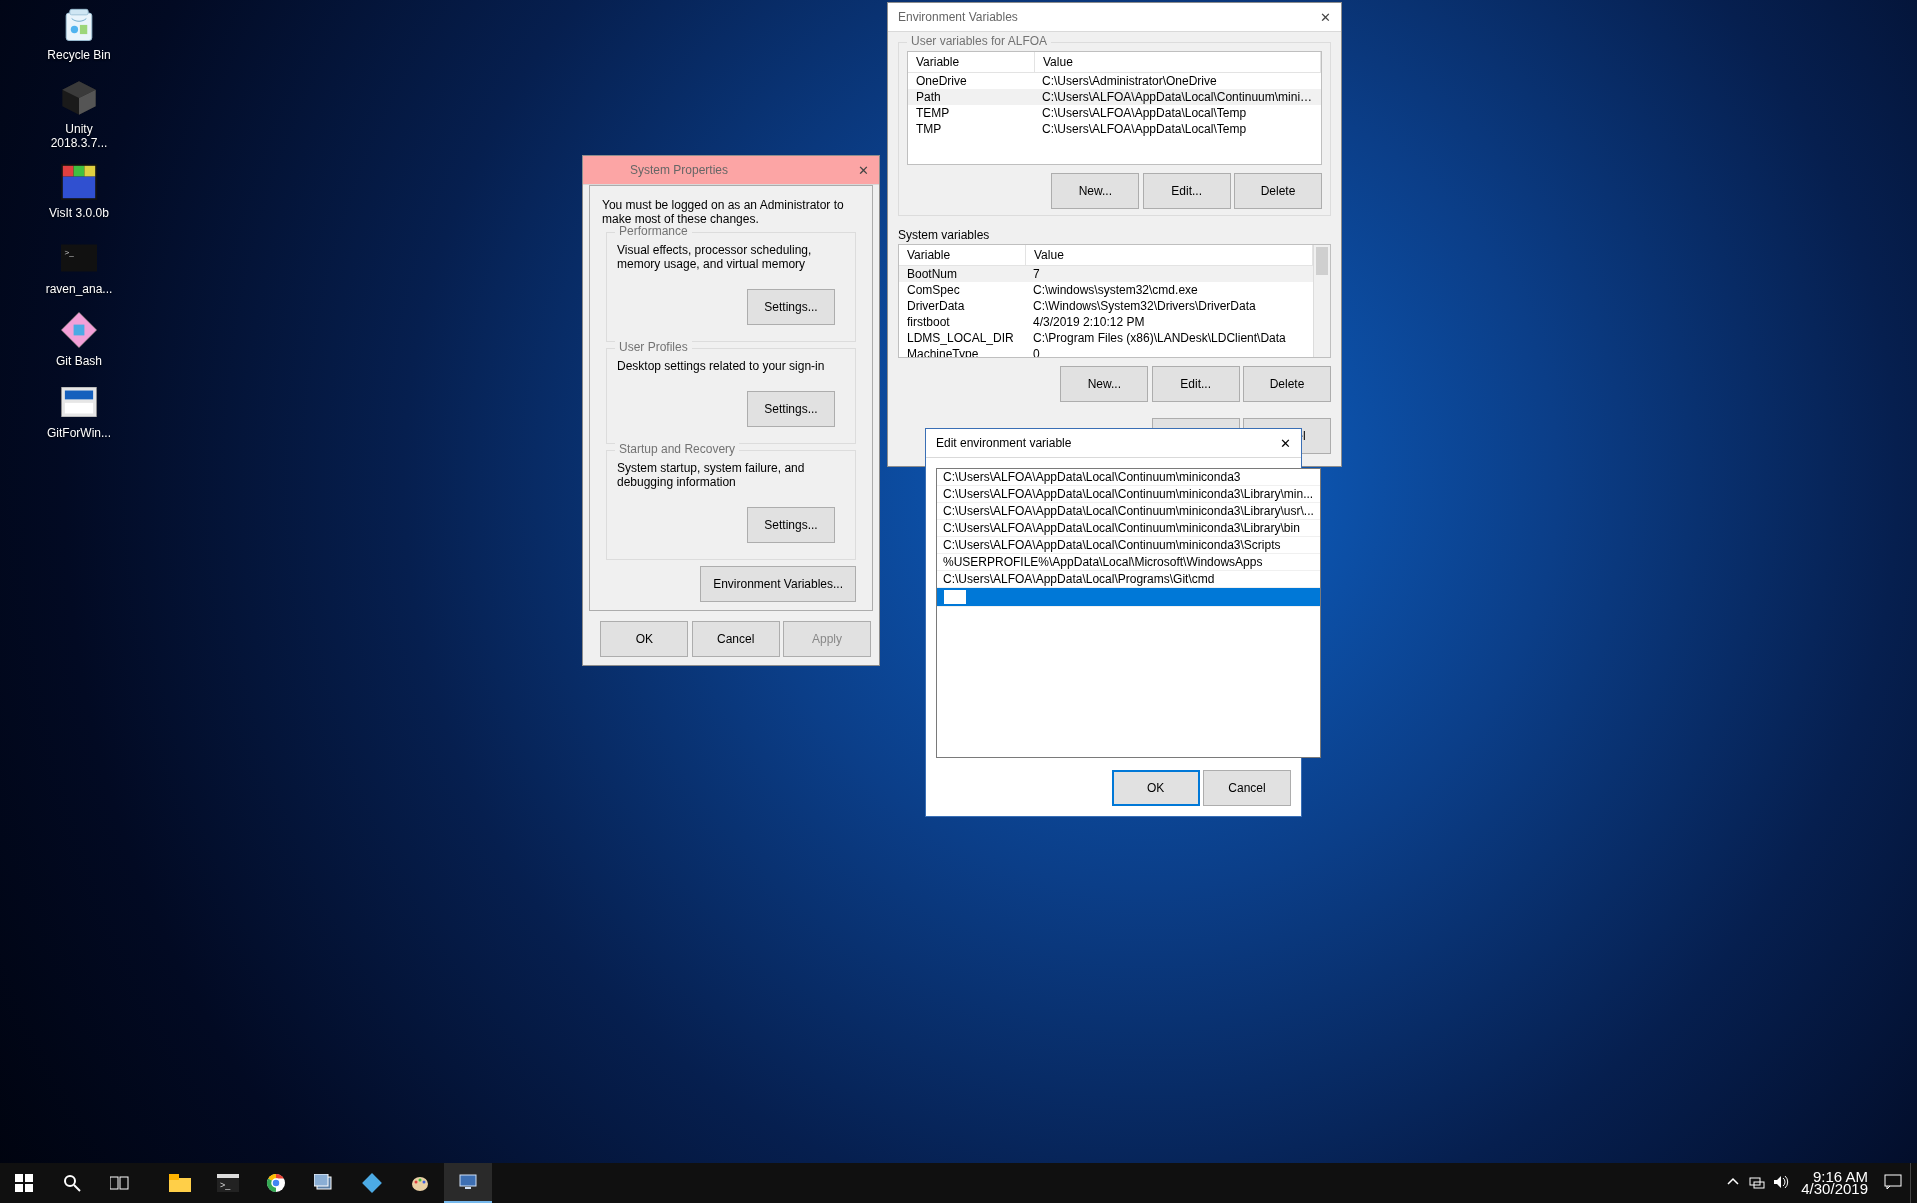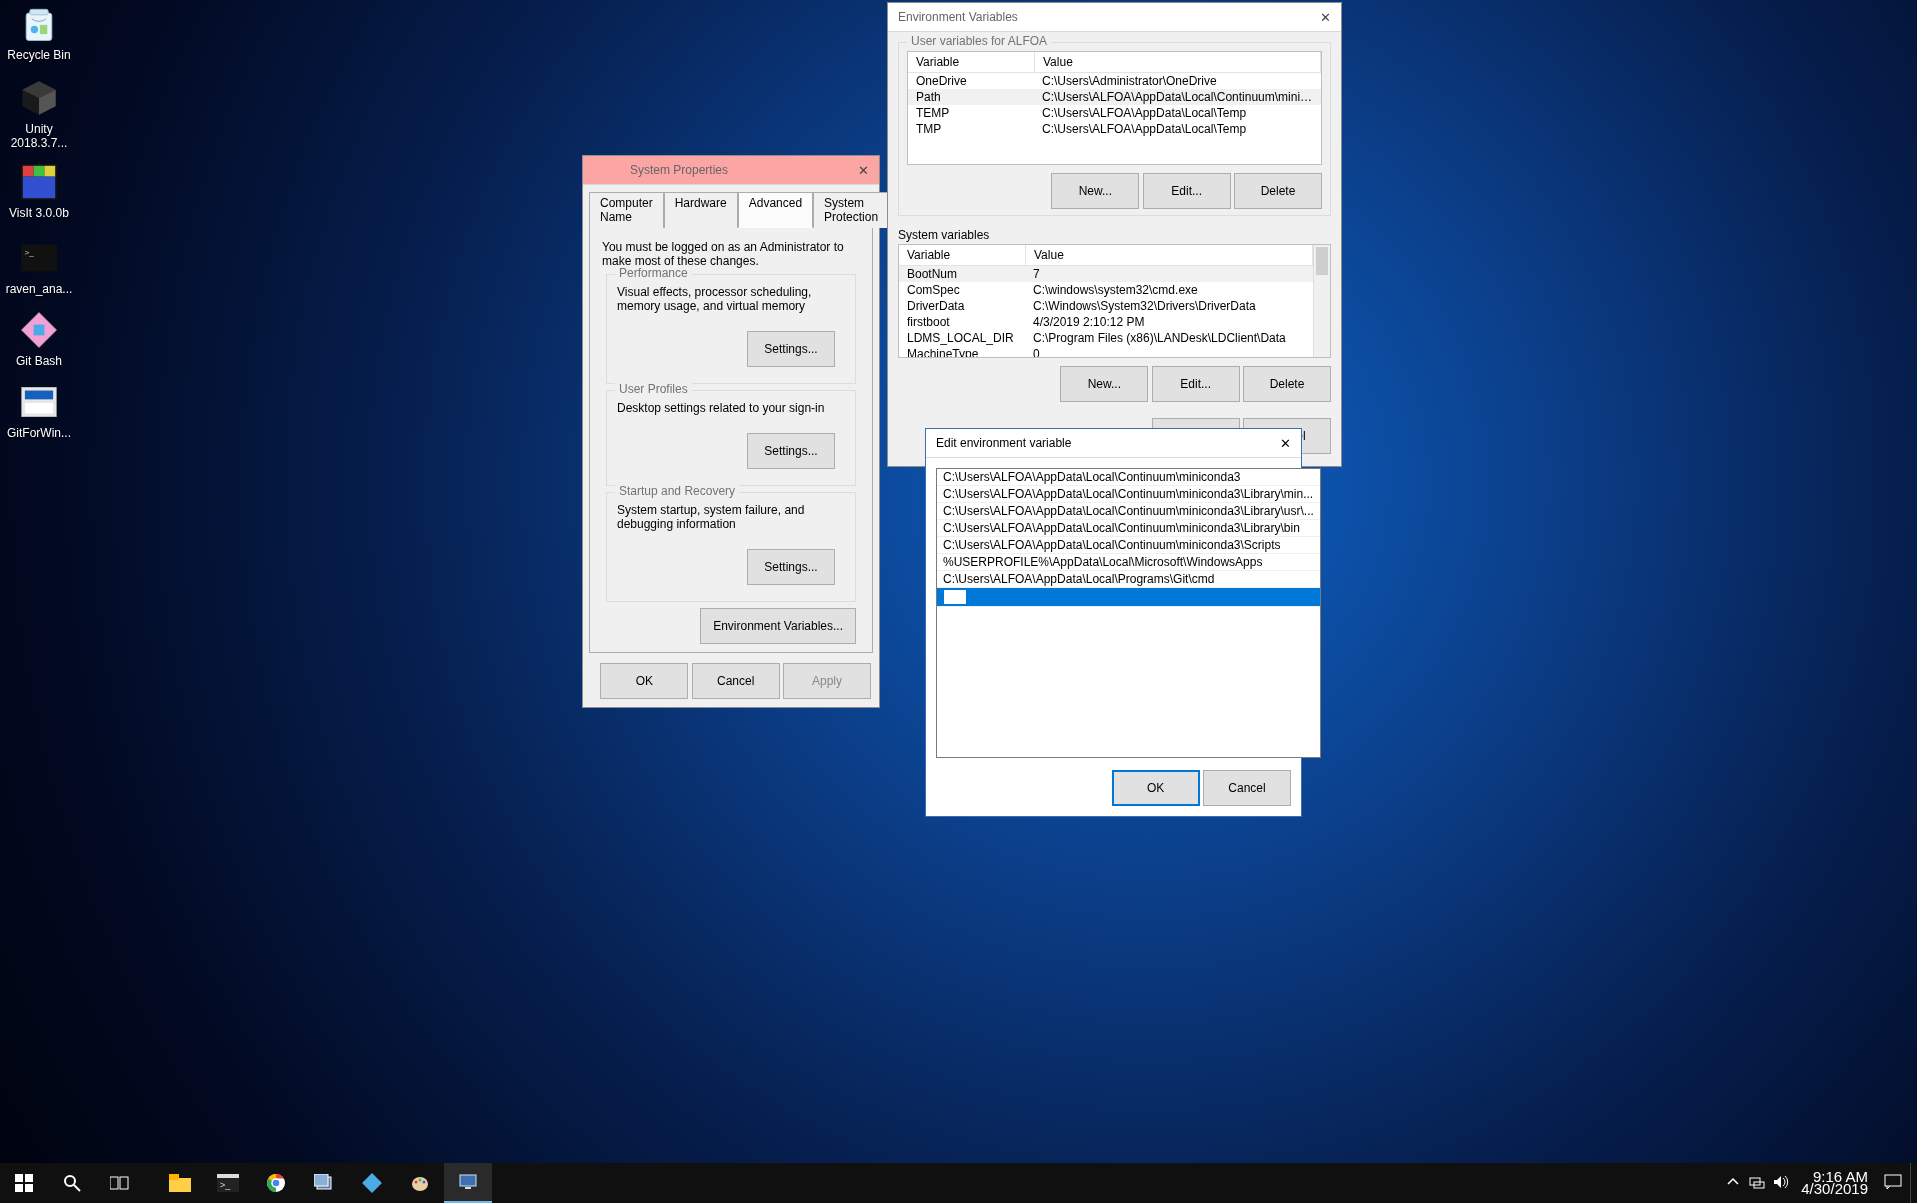--- a/index.html
+++ b/index.html
@@ -1,18 +1,18 @@
 <!DOCTYPE html>
 <html><head>
 <meta charset="utf-8">
 <style>
   html,body{margin:0;padding:0;width:1917px;height:1203px;overflow:hidden;font-family:"Segoe UI",Tahoma,sans-serif;font-size:12px;color:#000;}
   body{background:radial-gradient(circle at 60% 40%,#0d61c5 0%,#0b3e88 30%,#061f4f 55%,#020a23 80%,#00030e 100%);}
   
-  .desktop-icon{position:absolute;width:78px;text-align:center;color:#fff;}
+  .desktop-icon{position:absolute;width:78px;text-align:center;color:#fff;padding-left:40px;}
   .desktop-icon .ico{width:44px;height:44px;margin:0 auto 2px auto;display:flex;align-items:center;justify-content:center;}
   .desktop-icon .lbl{text-shadow:0 1px 2px #000;font-size:12px;line-height:14px;}
   
   .win{position:absolute;background:#f0f0f0;border:1px solid #8d8d8d;font-size:12px;}
   .titlebar{height:28px;display:flex;align-items:center;justify-content:space-between;padding:0 6px 0 10px;color:#666;background:#fff;border-bottom:1px solid #d9d9d9;}
   .titlebar.light{background:#fca5a5;padding-left:47px;}
   .close-x{font-family:Arial;font-size:13px;color:#444;padding:0 4px;cursor:default;}
   .groupbox{border:1px solid #dcdcdc;margin:6px 10px;padding:10px 10px 8px 10px;position:relative;}
   .groupbox>.legend{position:absolute;top:-9px;left:8px;background:#f0f0f0;padding:0 4px;color:#737373;}
   .btn{display:inline-block;min-width:62px;text-align:center;padding:10px 12px;background:#e1e1e1;border:1px solid #adadad;font-size:12px;user-select:none;}
@@ -112,27 +112,20 @@
       </svg>
     </div>
   <div class="lbl">GitForWin...</div>
 </div>
 
 <div class="win" style="left:582px;top:155px;width:296px;">
   <div class="titlebar light">
     <span>System Properties</span>
     <span class="close-x">✕</span>
   </div>
-  <div class="tabbar">
-    <div class="tab">Computer Name</div>
-    <div class="tab">Hardware</div>
-    <div class="tab active">Advanced</div>
-    <div class="tab">System Protection</div>
-    <div class="tab">Remote</div>
-  </div>
   <div class="tabpage" style="background:#f0f0f0;padding-bottom:8px;">
     <div style="margin:4px 6px 6px 6px;">You must be logged on as an Administrator to make most of these changes.</div>
     <div class="groupbox">
       <div class="legend">Performance</div>
       <div>Visual effects, processor scheduling, memory usage, and virtual memory</div>
       <div class="row-btns" style="margin-top:18px;"><span class="btn">Settings...</span></div>
     </div>
     <div class="groupbox">
       <div class="legend">User Profiles</div>
       <div>Desktop settings related to your sign-in</div>

